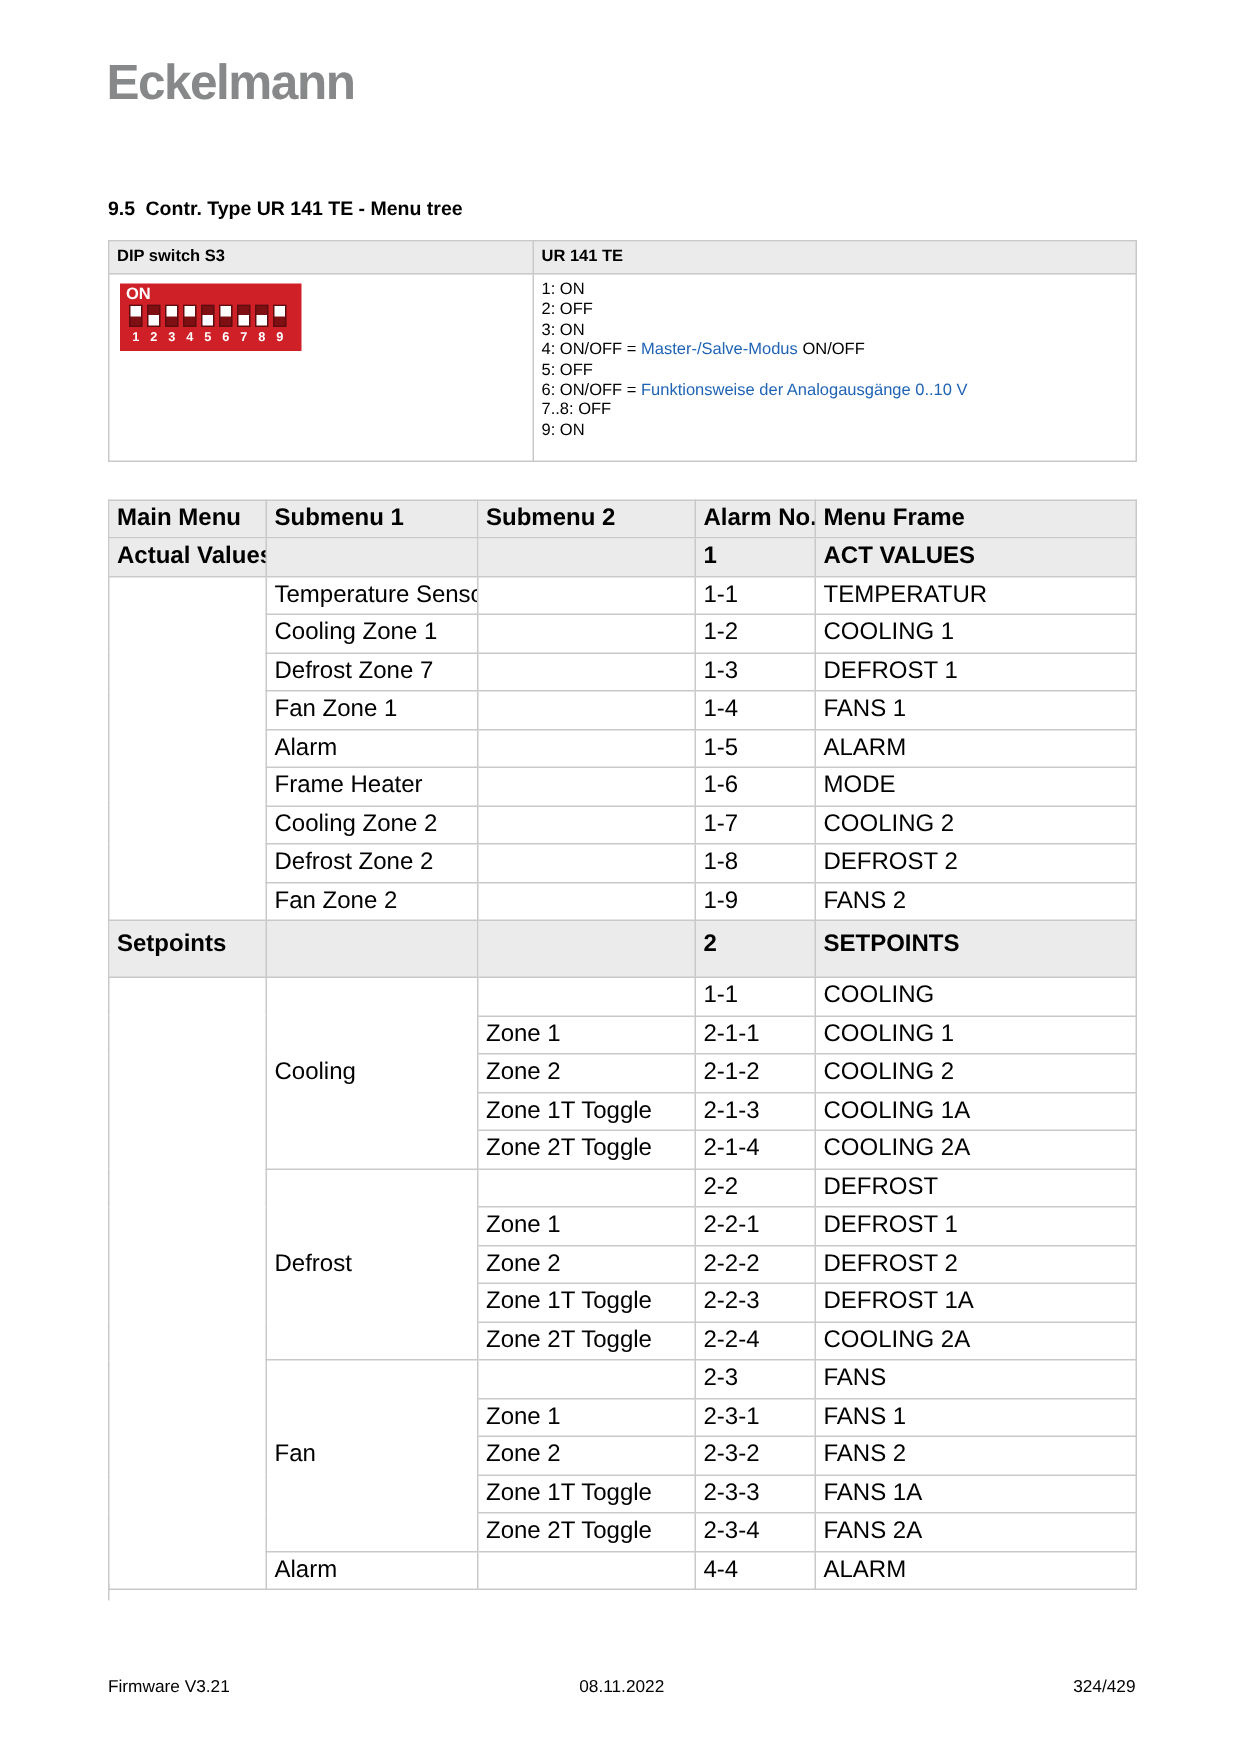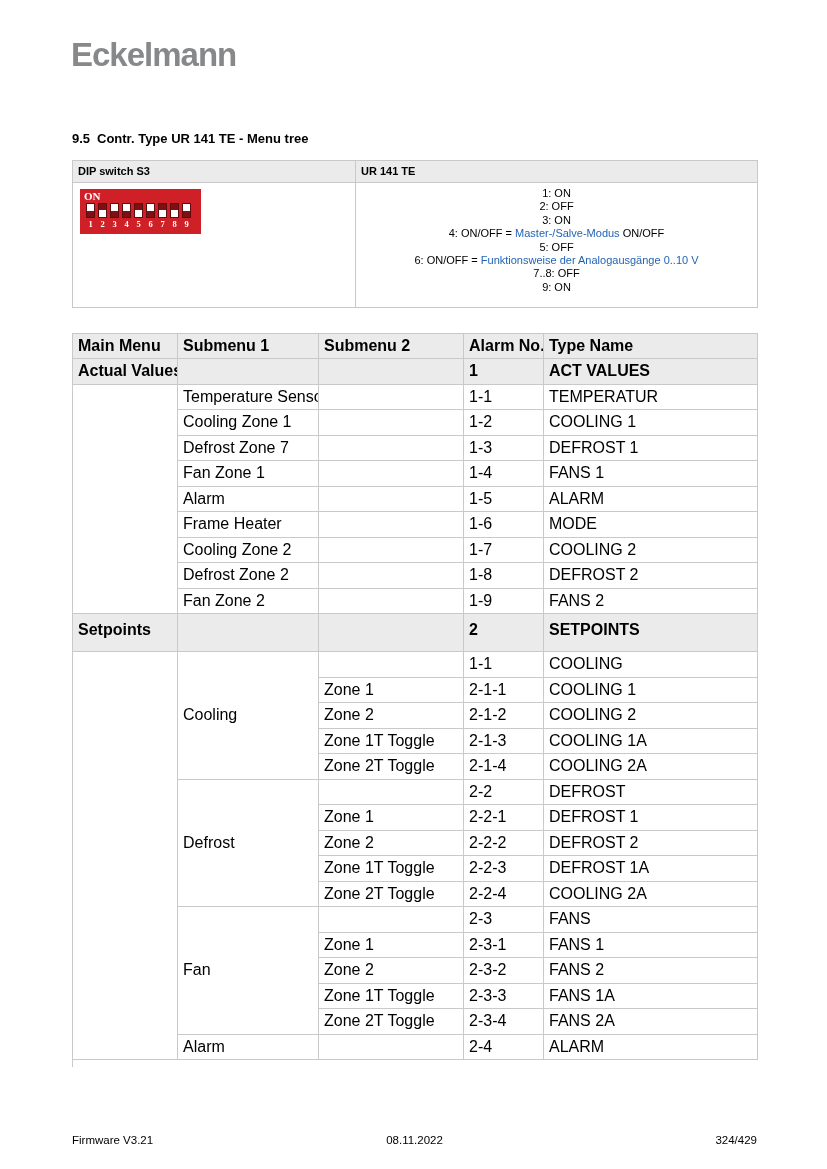--- a/index.html
+++ b/index.html
@@ -31,32 +31,32 @@
     border-collapse:collapse;table-layout:fixed;font-size:11px;
   }
   table.dip-table th, table.dip-table td{
     border:1px solid var(--border);padding:4px 5px;text-align:left;vertical-align:top;margin-top:36px;
   }
   table.dip-table thead tr{height:22px;}
   table.dip-table thead th{background:var(--shade);font-weight:bold;}
   table.dip-table tbody tr{height:125px;}
 
   .dip-graphic{
-    width:121px;height:45px;background:var(--accent);margin:2px 0 0 2px;font-family:Liberation Serif, serif;
+    width:121px;height:45px;background:var(--accent);margin:2px 0 0 2px;
   }
   .dip-on{color:#fff;font-weight:bold;font-size:11px;line-height:11px;padding:2px 0 0 4px;}
   .dip-switches{display:flex;gap:3px;padding-left:6px;margin-top:1px;}
   .dip-sw{width:9px;height:15px;background:#7e1014;position:relative;box-shadow:inset 0 0 0 1px rgba(0,0,0,.25);}
   .dip-sw .handle{position:absolute;left:1px;right:1px;height:7px;background:#fff;}
   .dip-sw.pos-on .handle{top:1px;}
   .dip-sw.pos-off .handle{bottom:1px;}
   .dip-numbers{display:flex;gap:3px;padding-left:6px;margin-top:1px;color:#fff;font-size:8.5px;font-weight:bold;}
   .dip-numbers span{width:9px;text-align:center;}
   .dip-lines{line-height:13.4px;}
-  .dip-lines .line{white-space:nowrap;text-align:center;}
+  .dip-lines .line{white-space:nowrap;}
   .link{color:var(--link);cursor:pointer;}
 
   
   table.menu-table{
     position:absolute;left:72px;top:333px;width:685px;
     border-collapse:collapse;table-layout:fixed;font-size:16px;
   }
   table.menu-table th, table.menu-table td{
     border:1px solid var(--border);padding:3px 5px;text-align:left;vertical-align:middle;
     overflow:hidden;white-space:nowrap;
@@ -67,21 +67,21 @@
   table.menu-table tr.section-row{background:var(--shade);font-weight:bold;}
   table.menu-table tr.section-row td{vertical-align:middle;}
   table.menu-table tr.section-row.tall{height:38px;}
   table.menu-table tr.section-row.tall td{vertical-align:top;padding-top:7px;}
 
   .continuation-tick{
     position:absolute;left:72px;top:1056px;width:1px;height:11px;background:var(--border);
   }
 
   .footer{
-    position:absolute;left:72px;top:1119px;width:685px;height:16px;font-size:11.5px;margin-top:15px;
+    position:absolute;left:72px;top:1119px;width:685px;height:16px;font-size:11.5px;
   }
   .footer .f-left{position:absolute;left:0;top:0;}
   .footer .f-center{position:absolute;left:50%;top:0;transform:translateX(-50%);}
   .footer .f-right{position:absolute;right:0;top:0;}
 </style>
 </head>
 <body>
 
 <div class="page">
 
@@ -173,21 +173,21 @@
         <col style="width:145px">
         <col style="width:80px">
         <col style="width:214px">
     </colgroup>
     <thead>
       <tr id="menu-head">
           <th>Main Menu</th>
           <th>Submenu 1</th>
           <th>Submenu 2</th>
           <th>Alarm No.</th>
-          <th>Type Name</th>
+          <th>Menu Frame</th>
         </tr>
     </thead>
     <tbody id="menu-body">
         <tr class="section-row">
           <td>Actual Values</td>
           <td></td>
           <td></td>
           <td>1</td>
           <td>ACT VALUES</td>
         </tr>
@@ -328,21 +328,21 @@
           <td>FANS 1A</td>
         </tr>
         <tr>
           <td>Zone 2T Toggle</td>
           <td>2-3-4</td>
           <td>FANS 2A</td>
         </tr>
         <tr>
           <td rowspan="1">Alarm</td>
           <td></td>
-          <td>2-4</td>
+          <td>4-4</td>
           <td>ALARM</td>
         </tr>
       </tbody>
   </table>
 
   <div class="continuation-tick"></div>
 
   <div class="footer">
     <span class="f-left">Firmware V3.21</span>
     <span class="f-center">08.11.2022</span>

